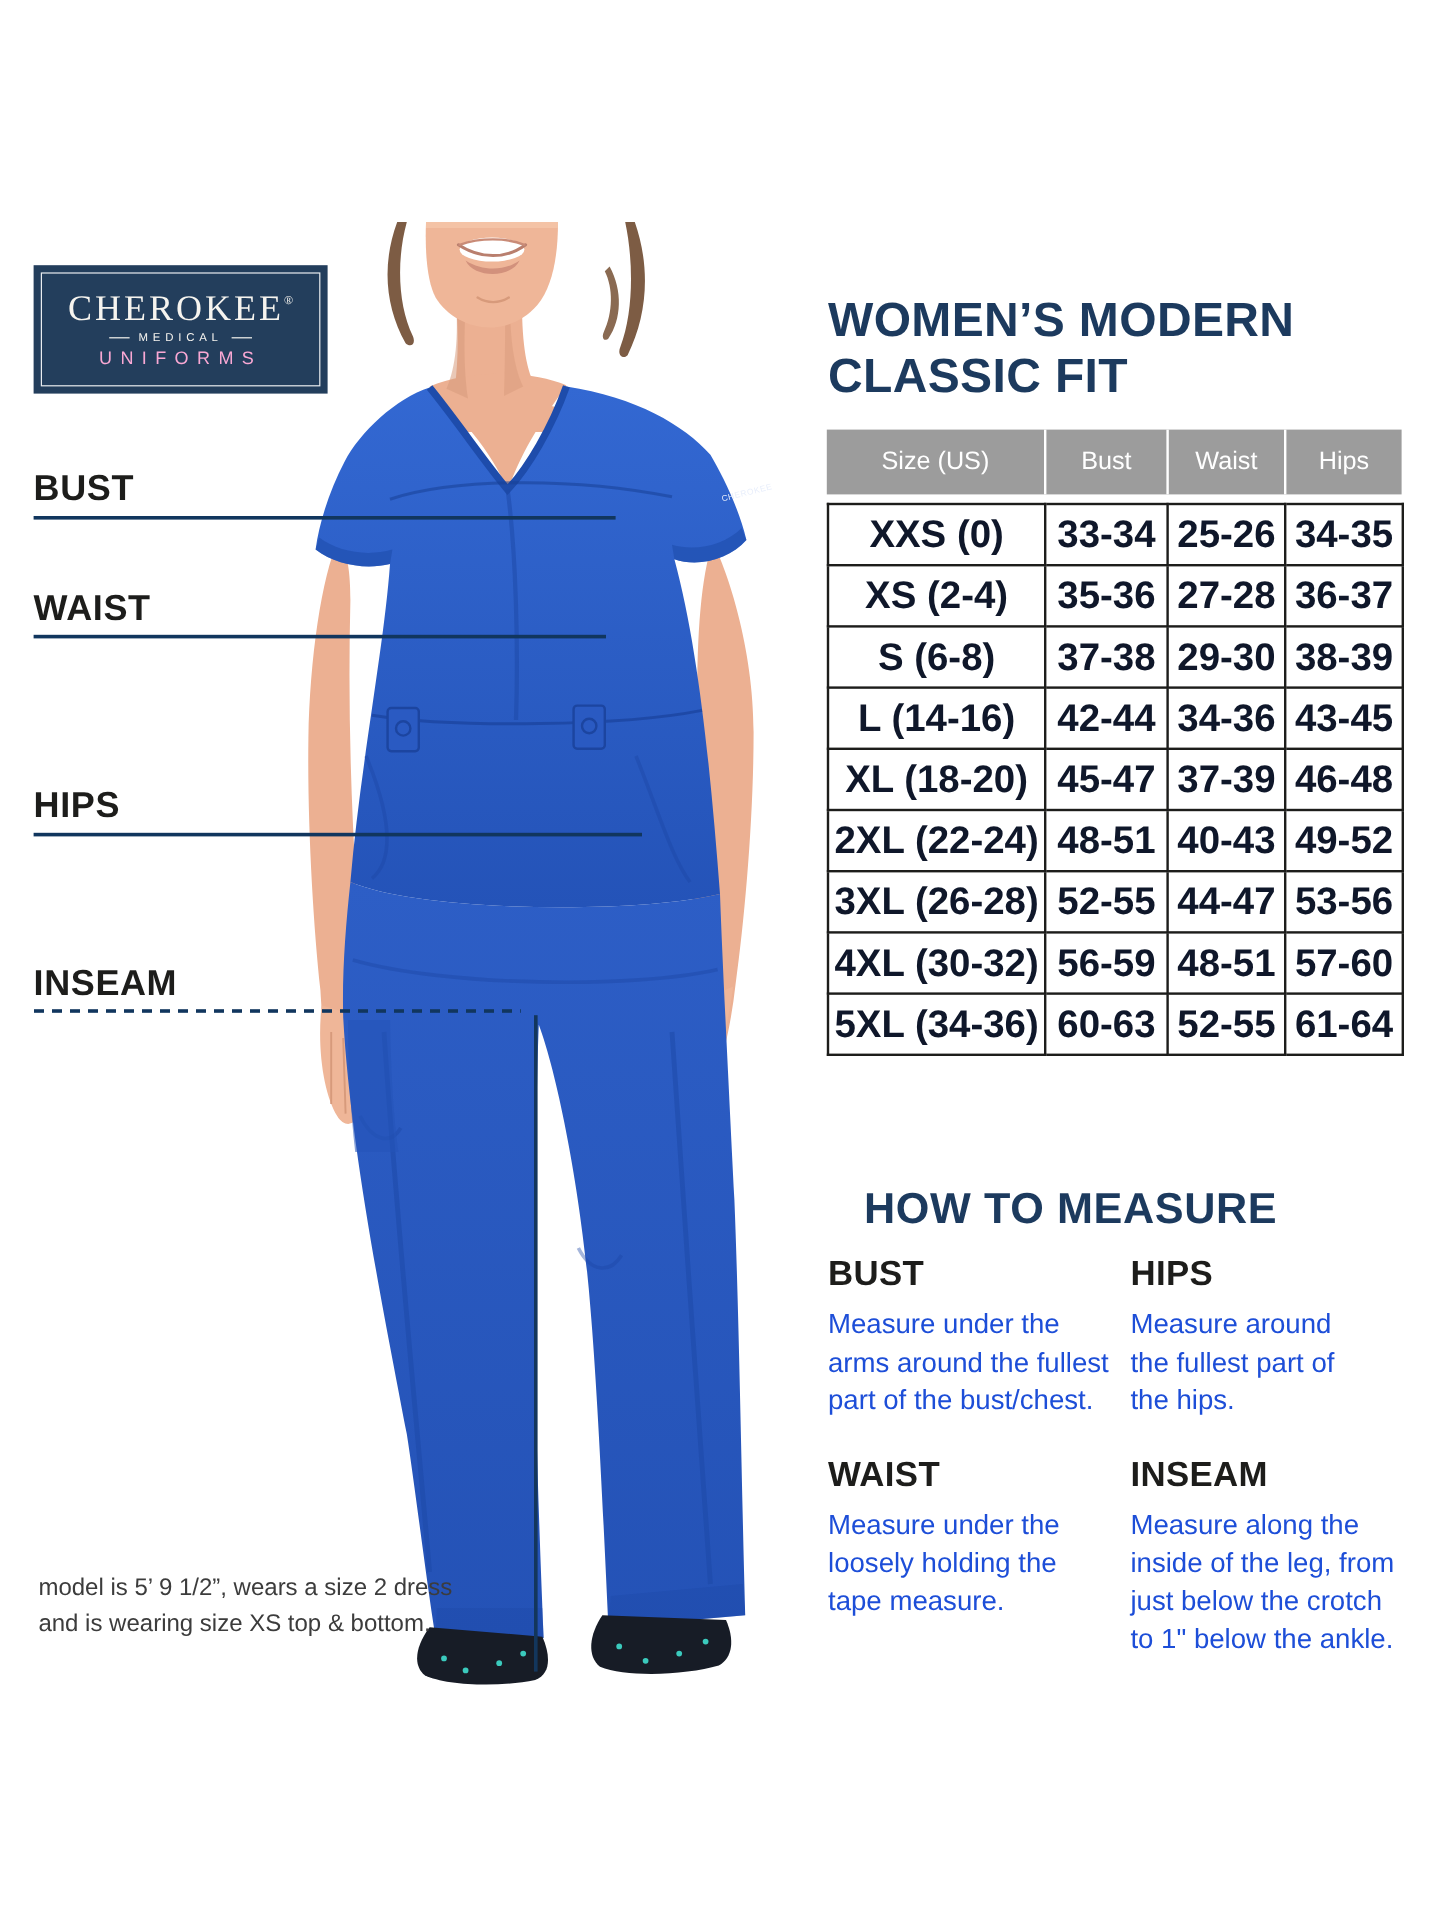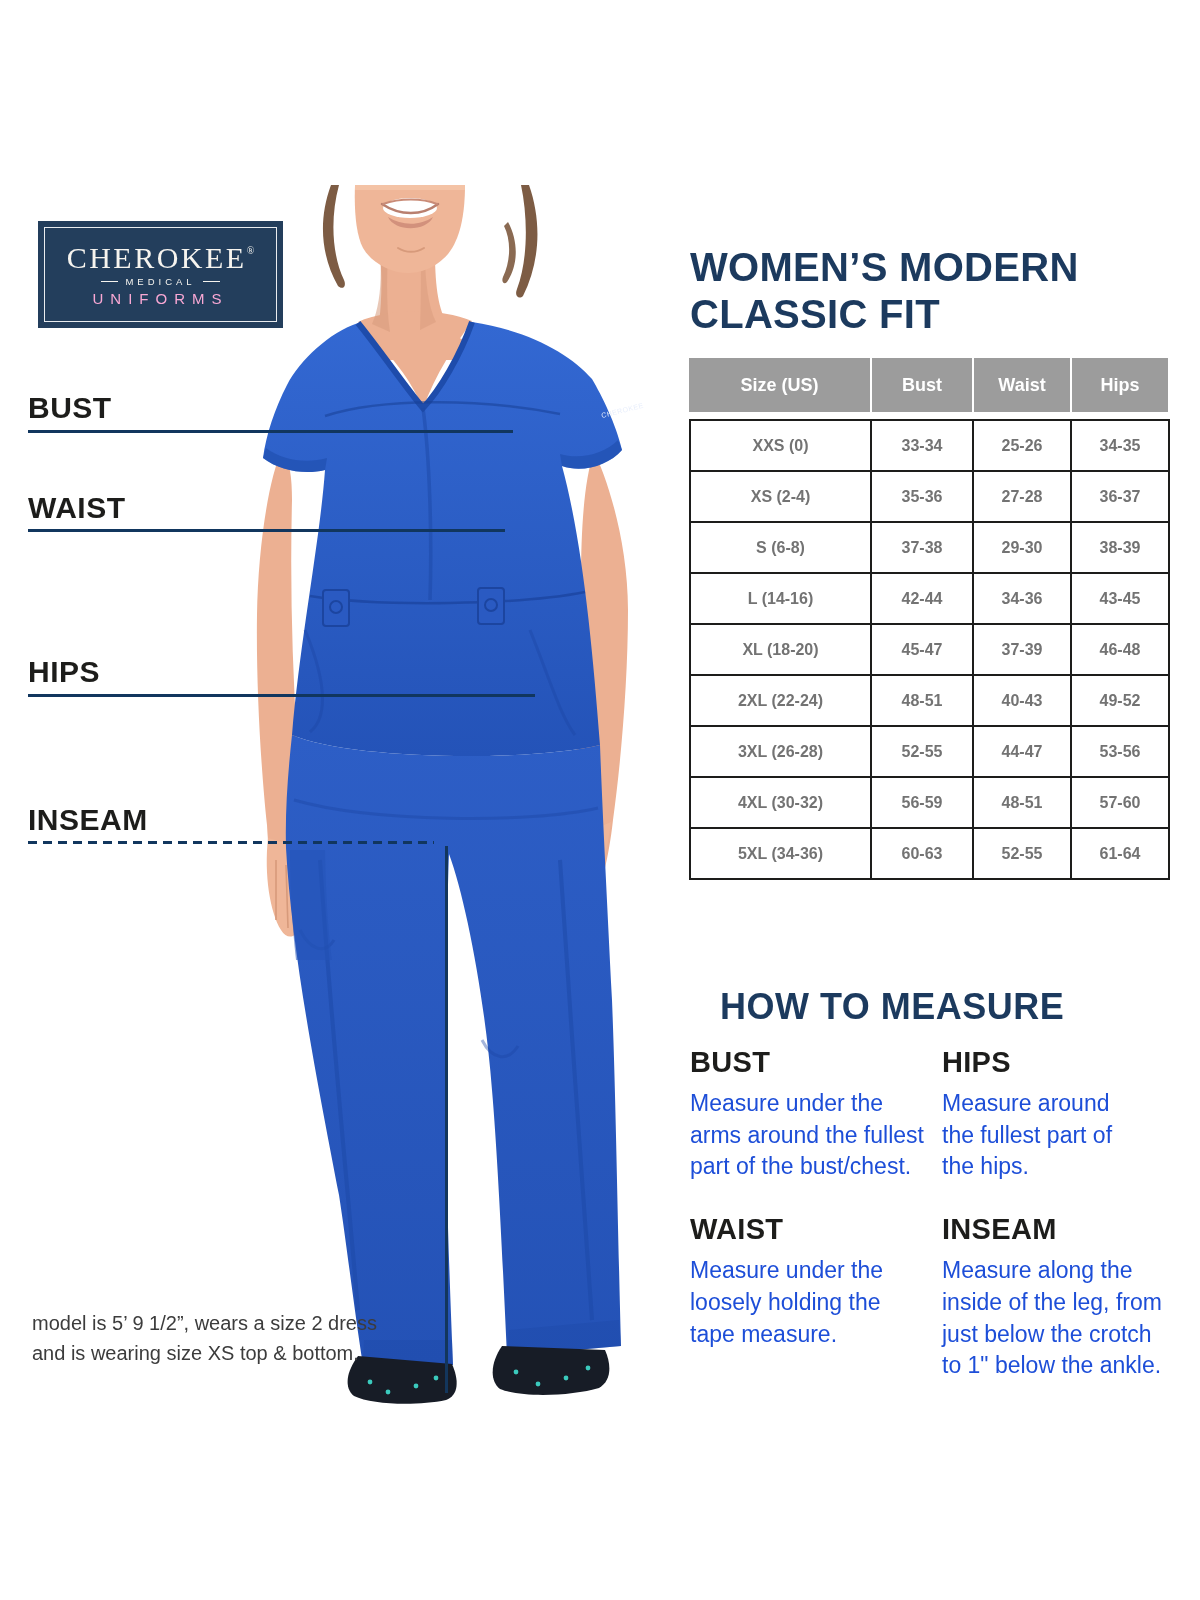--- a/index.html
+++ b/index.html
@@ -2,21 +2,21 @@
 <html><head>
 <meta charset="utf-8">
 <style>
   html,body{margin:0;padding:0;background:#ffffff;}
   #canvas{
     position:relative;width:1200px;height:1600px;background:#fff;overflow:hidden;
     font-family:"Liberation Sans", sans-serif;color:#1d1d1b;
   }
   
   .logo-box{
-    position:absolute;left:38px;top:221px;width:245px;height:107px;
+    position:absolute;left:28px;top:221px;width:245px;height:107px;
     background:#233e5c;display:flex;align-items:center;justify-content:center;
   }
   .logo-inner{
     position:absolute;inset:6px;border:1.5px solid rgba(255,255,255,.9);
     display:flex;flex-direction:column;align-items:center;justify-content:center;gap:3px;
   }
   .logo-main{
     font-family:"Liberation Serif", serif;font-size:30px;letter-spacing:2.5px;
     color:#f6f4ef;white-space:nowrap;line-height:1;
   }
@@ -34,27 +34,27 @@
   }
   .meas-line-vert{position:absolute;width:3px;background:#13365c;}
   
   .caption{position:absolute;left:32px;top:1285px;font-size:20px;line-height:1.5;color:#3c3c3c;margin-top:23px;}
   
   .title{position:absolute;left:690px;top:244px;font-size:40px;line-height:1.18;font-weight:bold;color:#1c3a5e;letter-spacing:.3px;}
   .size-chart{position:absolute;left:689px;top:358px;width:479px;}
   .sc-header{display:flex;height:54px;background:#9c9c9c;}
   .sc-header .hcell{
     display:flex;align-items:center;justify-content:center;
-    color:#ffffff;font-weight:bold;font-size:18px;box-sizing:border-box;
+    color:#ffffff;font-weight:normal;font-size:21px;box-sizing:border-box;
   }
   .sc-header .hcell + .hcell{border-left:2px solid #ffffff;}
   .sc-body{margin-top:7px;border-collapse:collapse;table-layout:fixed;width:479px;}
   .sc-body td{
     border:2px solid #1d1d1b;height:49px;text-align:center;vertical-align:middle;
-    font-size:16px;font-weight:bold;color:#737373;padding:0;
+    font-size:32px;font-weight:bold;color:#0f172a;padding:0;
   }
   .htm-heading{position:absolute;left:720px;top:986px;font-size:36px;font-weight:bold;color:#1c3a5e;letter-spacing:.5px;text-align:center;}
   .measure-grid{
     position:absolute;left:690px;top:1046px;width:478px;
     display:grid;grid-template-columns:252px 226px;row-gap:30px;
   }
   .m-item .m-title{font-size:29px;font-weight:bold;color:#1d1d1b;margin-bottom:9px;letter-spacing:.3px;}
   .m-item .m-line{font-size:23px;color:#1d4ed8;line-height:1.38;}
   
   .figure-svg{position:absolute;left:230px;top:160px;width:420px;height:1250px;}

